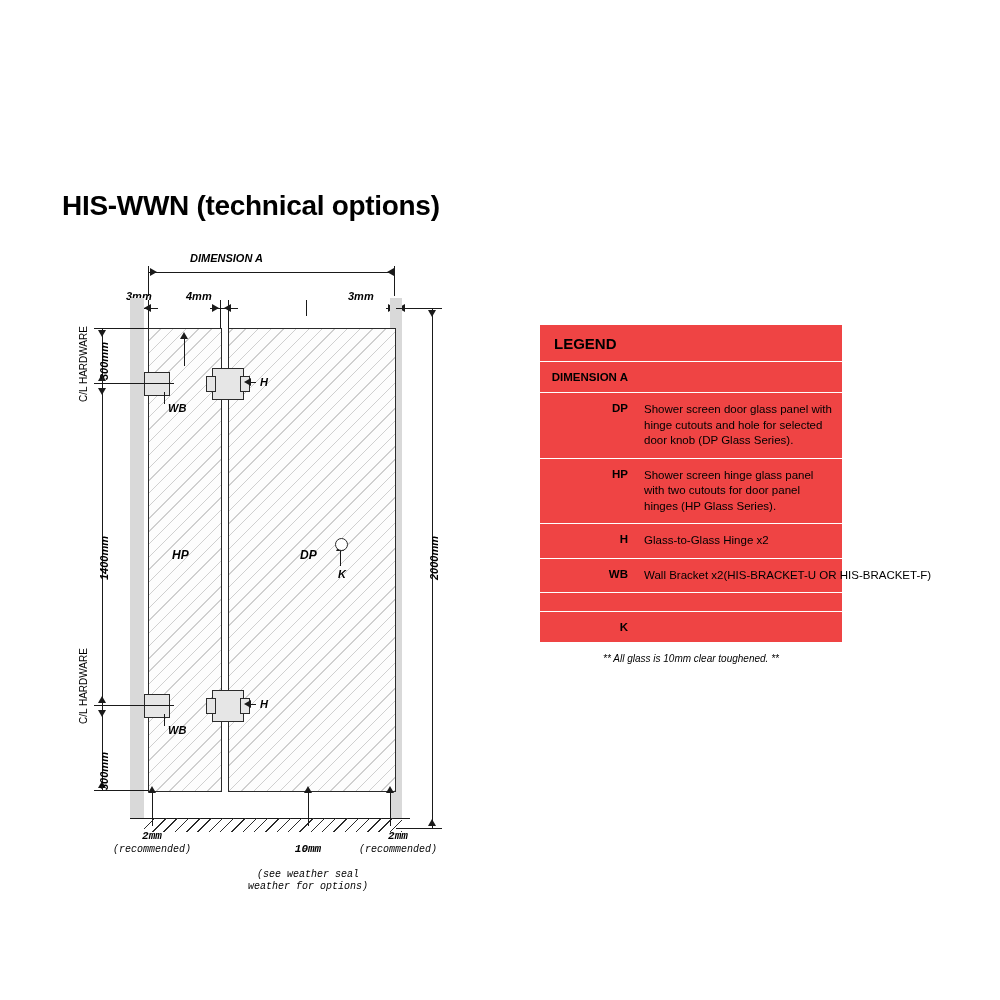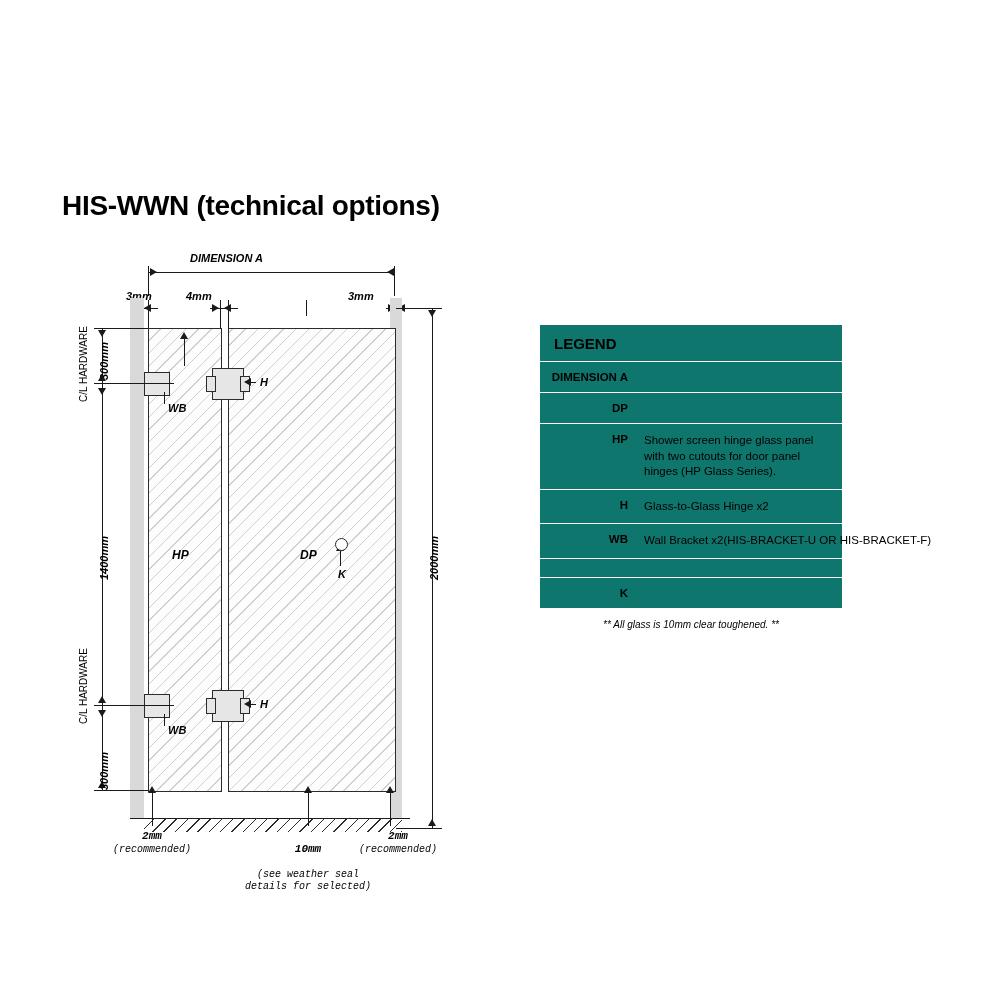--- a/index.html
+++ b/index.html
@@ -160,21 +160,21 @@
       rgba(255,255,255,0) 1px, rgba(255,255,255,0) 8px
     );
   }
 
   
   .legend {
     position: absolute;
     left: 540px;
     top: 325px;
     width: 302px;
-    background: #0f766e;
+    background: #ef4444;
     font-size: 11.5px;
   }
   .legend-title {
     padding: 10px 14px 9px 14px;
     font-size: 15px;
     font-weight: bold;
     border-bottom: 1px solid #ffffff;
   }
   .legend-row {
     display: flex;
@@ -312,36 +312,37 @@
   <div class="arrow arrow-u" style="left:244px; top:536px;"></div>
   <div class="arrow arrow-u" style="left:326px; top:536px;"></div>
 
   <div class="note" style="left:44px; top:580px; width:96px;">
     <span class="dim-text" style="position:static; display:block;">2mm</span>
     <span>(recommended)</span>
   </div>
   <div class="note" style="left:178px; top:580px; width:140px; white-space:pre-line;">
     <span class="dim-text" style="position:static; display:block;text-align:center;">10mm</span>
     <span>(see weather seal
-details for selected)</span>
+weather for options)</span>
   </div>
   <div class="note" style="left:290px; top:580px; width:96px;">
     <span class="dim-text" style="position:static; display:block;">2mm</span>
     <span>(recommended)</span>
   </div>
 </div>
 
 <div class="legend">
   <div class="legend-title">LEGEND</div>
 
   <div class="legend-row">
     <div class="key">DIMENSION A</div>
   </div>
   <div class="legend-row">
     <div class="key">DP</div>
+    <div class="val">Shower screen door glass panel with hinge cutouts and hole for selected door knob (DP Glass Series).</div>
   </div>
   <div class="legend-row">
     <div class="key">HP</div>
     <div class="val">Shower screen hinge glass panel with two cutouts for door panel hinges (HP Glass Series).</div>
   </div>
   <div class="legend-row">
     <div class="key">H</div>
     <div class="val">Glass-to-Glass Hinge x2</div>
   </div>
   <div class="legend-row wide">

